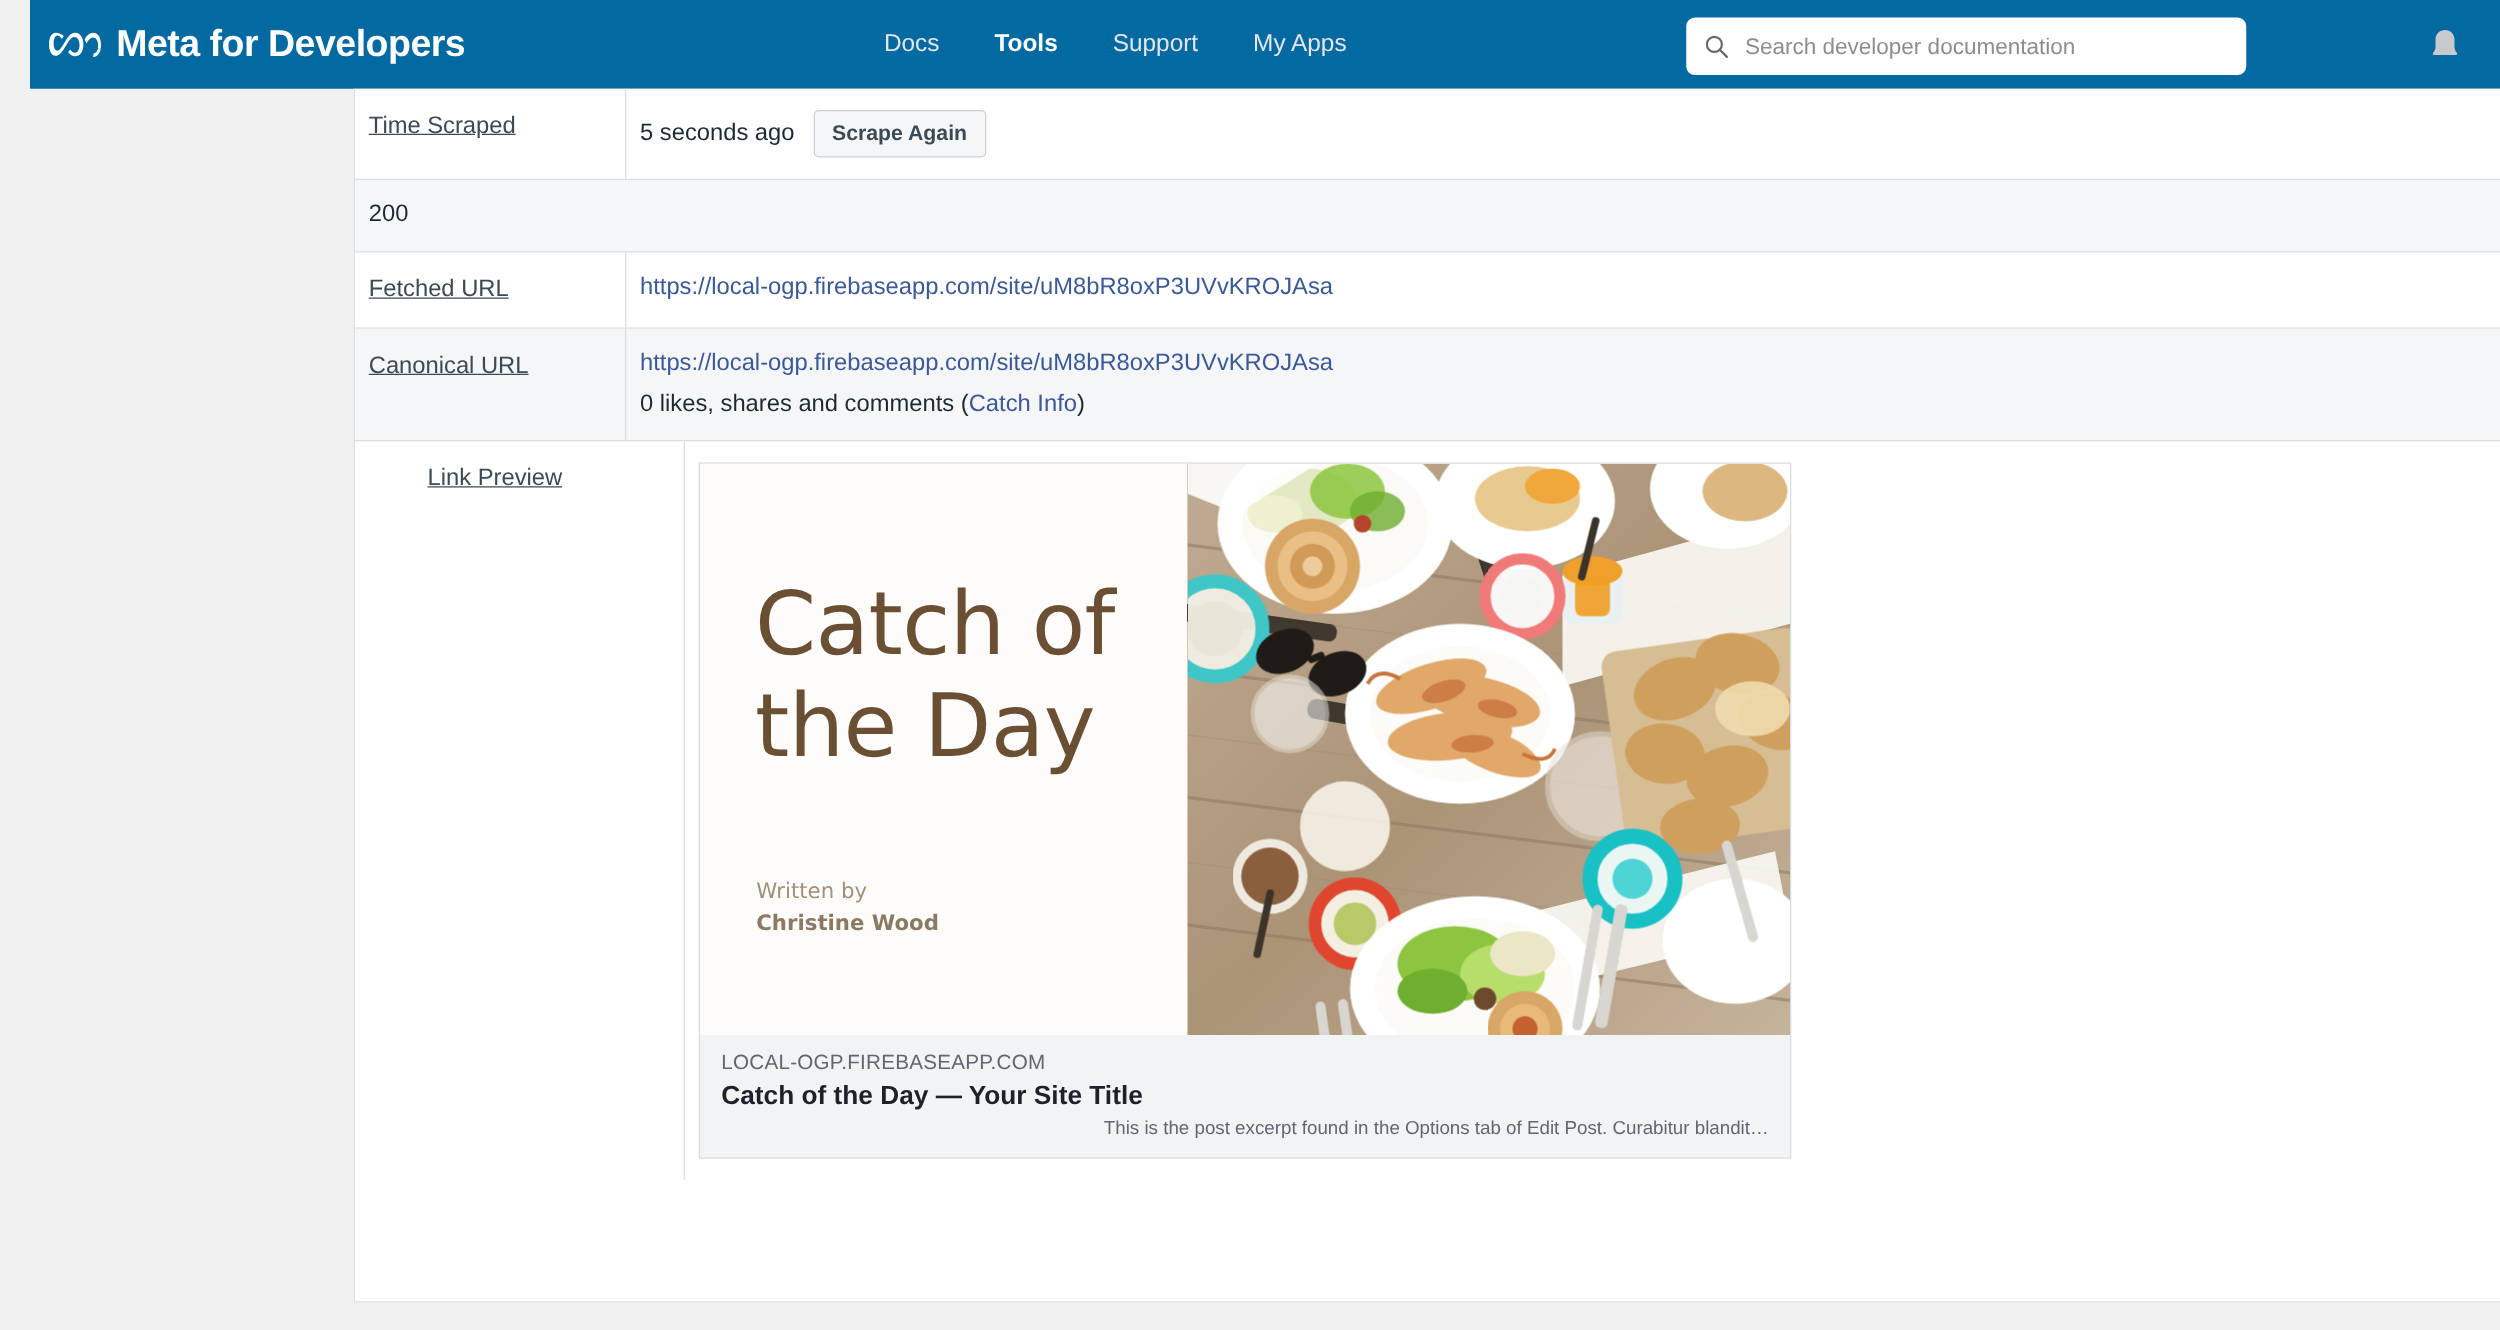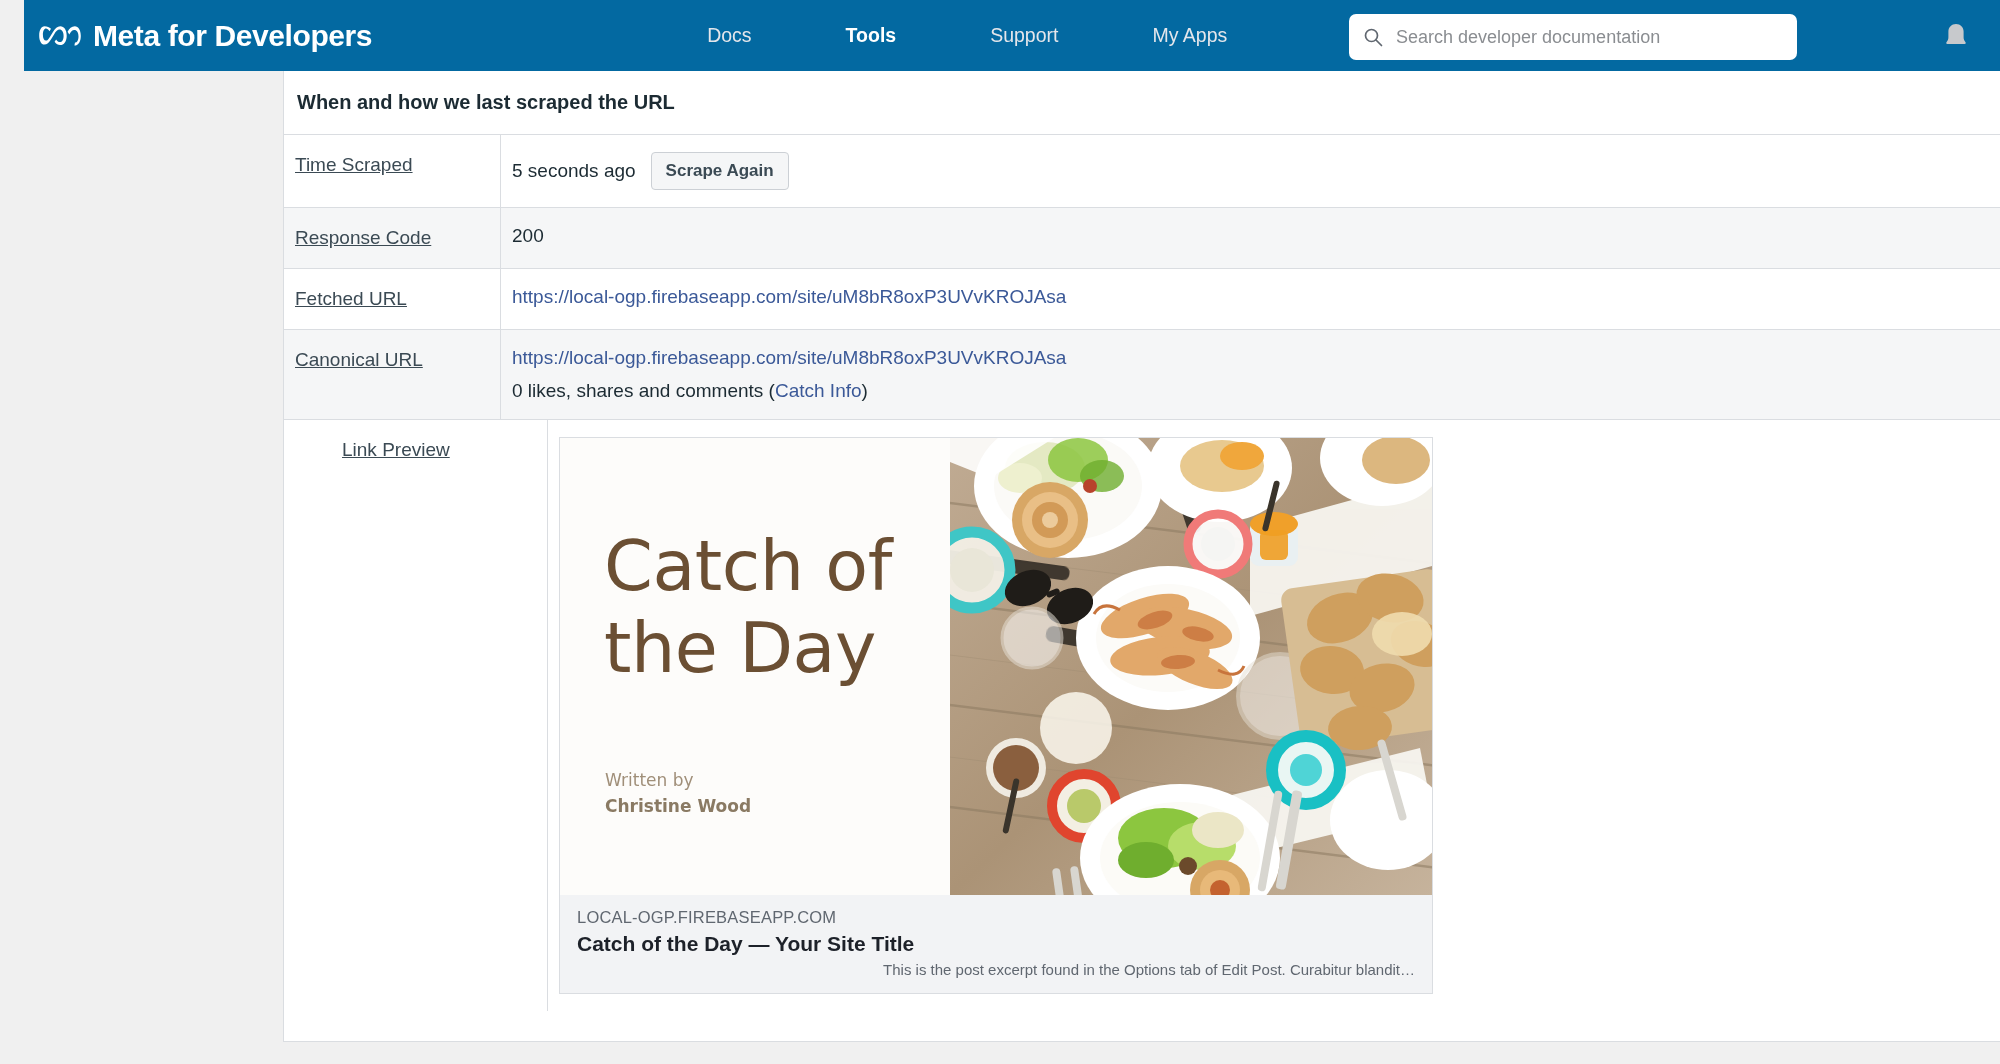--- a/index.html
+++ b/index.html
@@ -24,21 +24,21 @@
   .meta-logo { width: 44px; height: 30px; flex: none; }
   .brand-text {
     color: #ffffff;
     font-size: 30px;
     font-weight: 600;
     letter-spacing: -0.4px;
     white-space: nowrap;
   }
   .nav-links {
     display: flex; align-items: center;
-    gap: 94px;
+    gap: 44px;
     margin-left: 335px;
   }
   .nav-link {
     color: #e4e6eb;
     font-size: 19.5px;
     white-space: nowrap;
     cursor: pointer;
   }
   .nav-link.active { color: #ffffff; font-weight: bold; }
 
@@ -235,36 +235,32 @@
     <span class="bell-icon">
       <svg viewBox="0 0 26 28" xmlns="http://www.w3.org/2000/svg">
         <path d="M13 2c-4.4 0-7.6 3.3-7.6 7.6v5.7c0 1.9-.7 3.6-1.9 4.9-.6.7-.1 1.8.8 1.8h17.4c.9 0 1.4-1.1.8-1.8-1.2-1.3-1.9-3-1.9-4.9V9.6C20.6 5.3 17.4 2 13 2z" fill="#c7c9cc"></path>
       </svg>
     </span>
   </div>
 </div>
 
 <div class="panel">
 
-  <div class="panel-header">
-    <span class="panel-title">When and how we last scraped the URL</span>
-  </div>
 
   <div class="row">
     <div class="cell-label">Time Scraped</div>
     <div class="cell-value">
       <div class="scrape-row">
         <span>5 seconds ago</span>
         <button class="scrape-btn">Scrape Again</button>
       </div>
     </div>
   </div>
 
   <div class="row shaded">
-    <div class="cell-label">Response Code</div>
     <div class="cell-value">200</div>
   </div>
 
   <div class="row">
     <div class="cell-label">Fetched URL</div>
     <div class="cell-value">
       <a class="link" href="#">https://local-ogp.firebaseapp.com/site/uM8bR8oxP3UVvKROJAsa</a>
     </div>
   </div>
 

